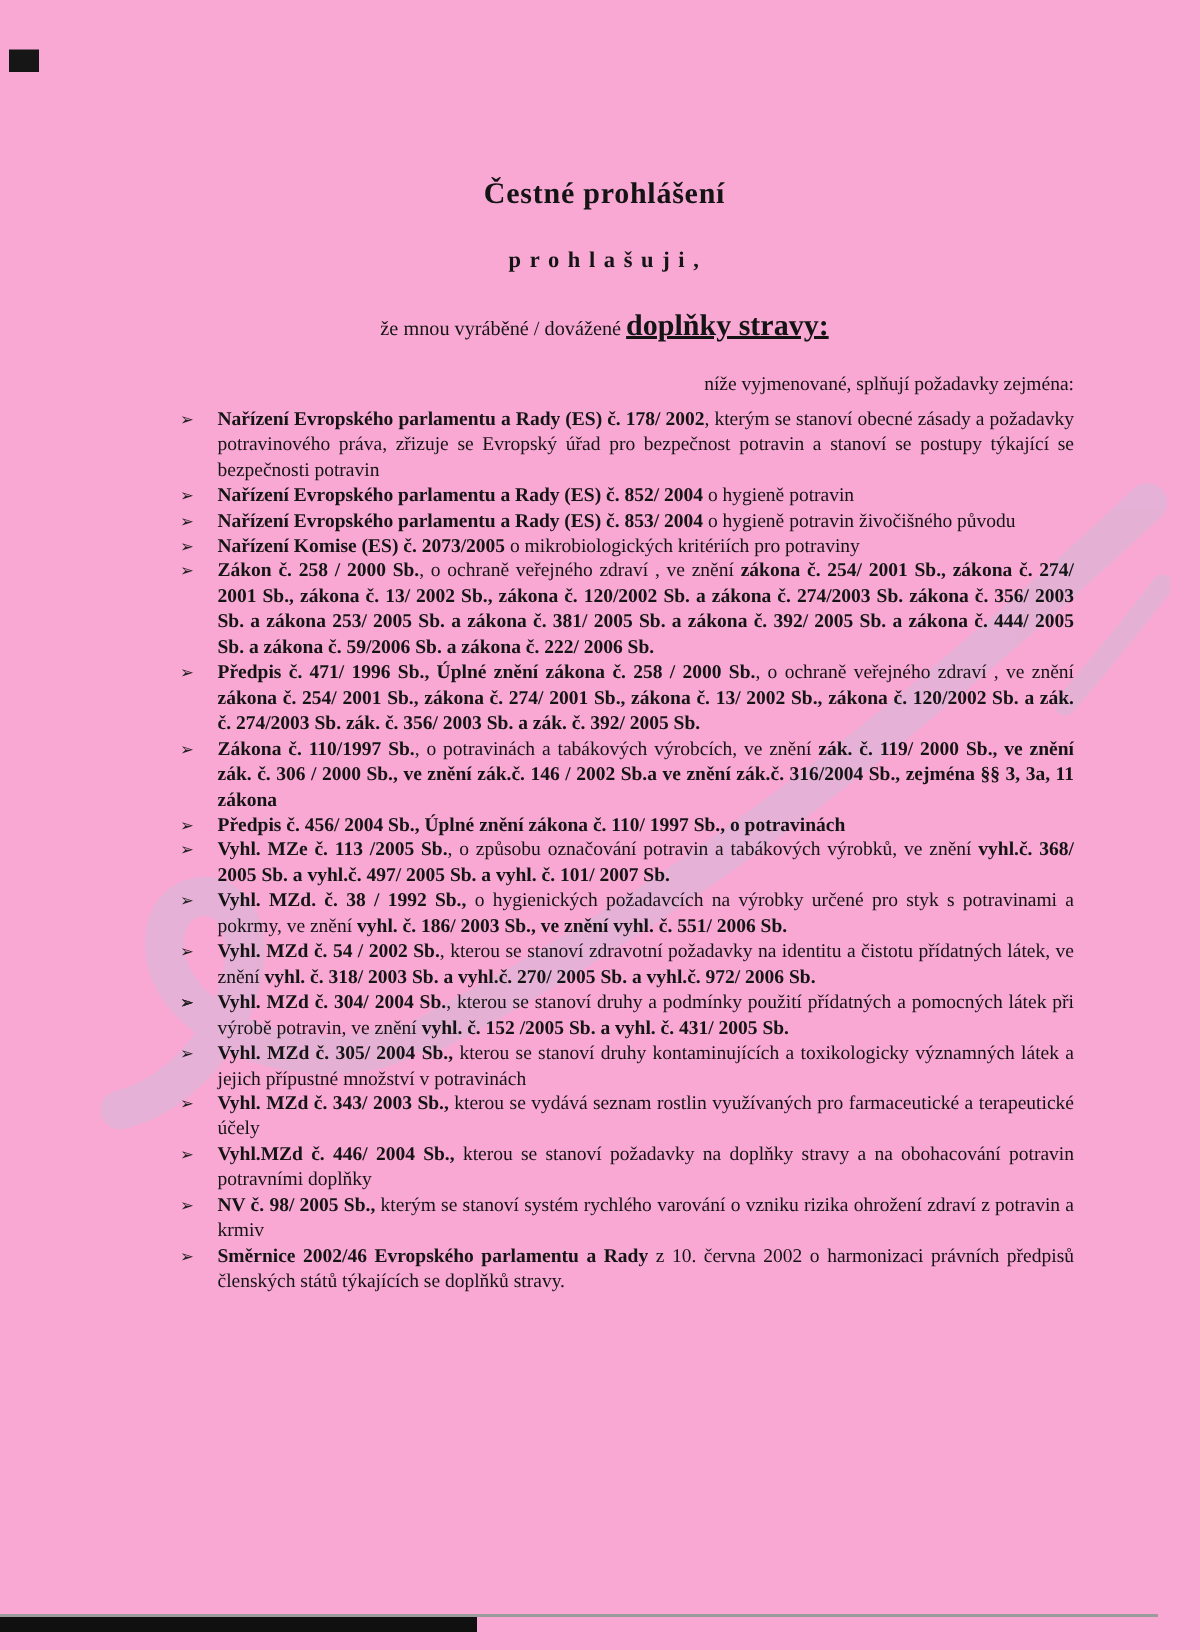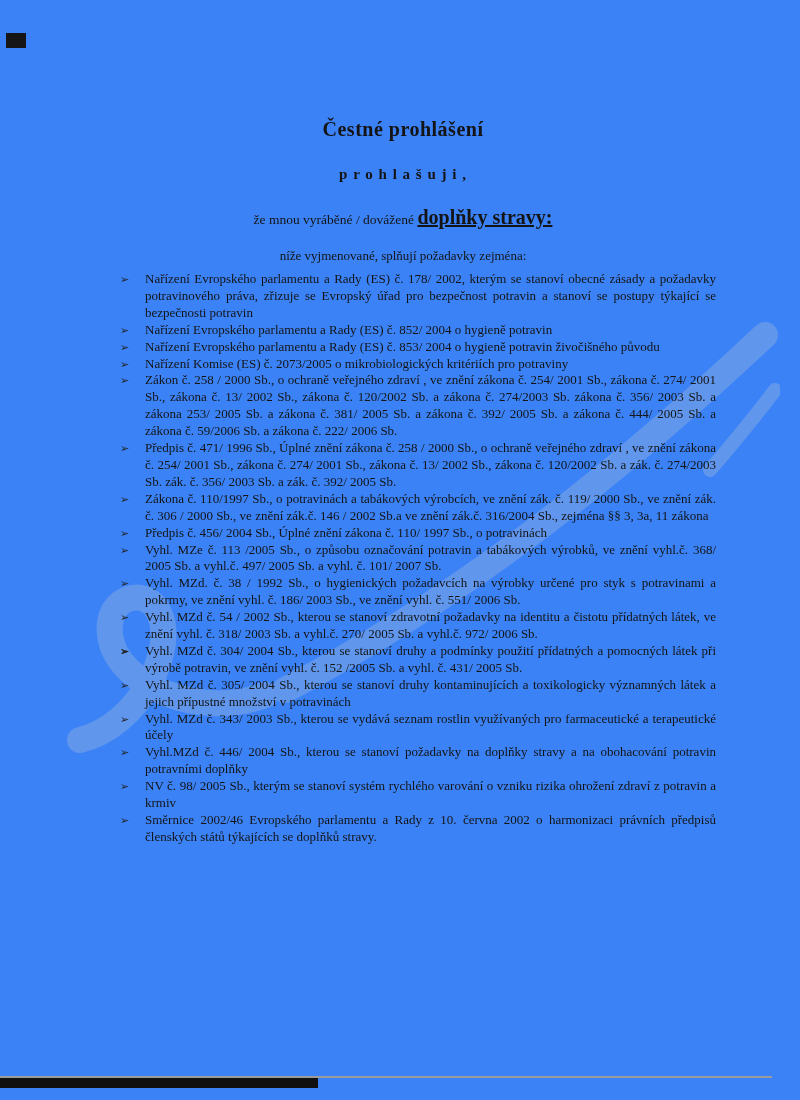--- a/index.html
+++ b/index.html
@@ -1,50 +1,50 @@
 <!DOCTYPE html>
 <html><head>
 <meta charset="utf-8">
 <style>
   html,body{margin:0;padding:0;background:#e9e9e9;}
   .page{
     position:relative;
     width:800px;height:1100px;
     margin:0 auto;
-    background:#3b82f6;
+    background:#f9a8d4;
     font-family:"Liberation Serif", serif;
     color:#141414;
     overflow:hidden;
   }
   .content{position:absolute;left:90px;top:0;width:626px;}
   .title{
     margin:0;padding-top:118px;
     text-align:center;
     font-size:20px;font-weight:bold;
     letter-spacing:.5px;
   }
   .intro1{margin:42px 0 0 0;text-align:center;font-size:13.5px;}
   .declare{margin:25px 0 0 0;text-align:center;font-size:15px;font-weight:bold;letter-spacing:1px;}
   .intro2{margin:23px 0 0 0;text-align:center;font-size:13.5px;}
   .intro2 b{font-size:20px;text-decoration:underline;}
-  .intro3{margin:19px 0 0 0;text-align:center;font-size:13px;}
+  .intro3{margin:19px 0 0 0;text-align:right;font-size:13px;}
   .reg-list{margin-top:7px;}
   .li{
     position:relative;
     padding-left:55px;
     text-align:justify;
     font-size:13px;
     line-height:16.9px;
   }
   .li .bullet{
     position:absolute;left:30px;top:1px;
     font-family:"DejaVu Sans", sans-serif;
     font-size:11px;color:#222;
   }
-  .li b{font-weight:normal;}
+  .li b{font-weight:bold;}
   
   .mark-topleft{position:absolute;left:6px;top:33px;width:20px;height:15px;background:#161616;}
   .scan-line{position:absolute;left:0;bottom:22px;width:772px;height:2px;background:#9b9b9b;}
   .mark-bottom{position:absolute;left:0;bottom:12px;width:318px;height:10px;background:#101010;}
   .watermark{position:absolute;left:10px;top:280px;pointer-events:none;}
 </style>
 </head>
 <body>
 
 <div class="page">

